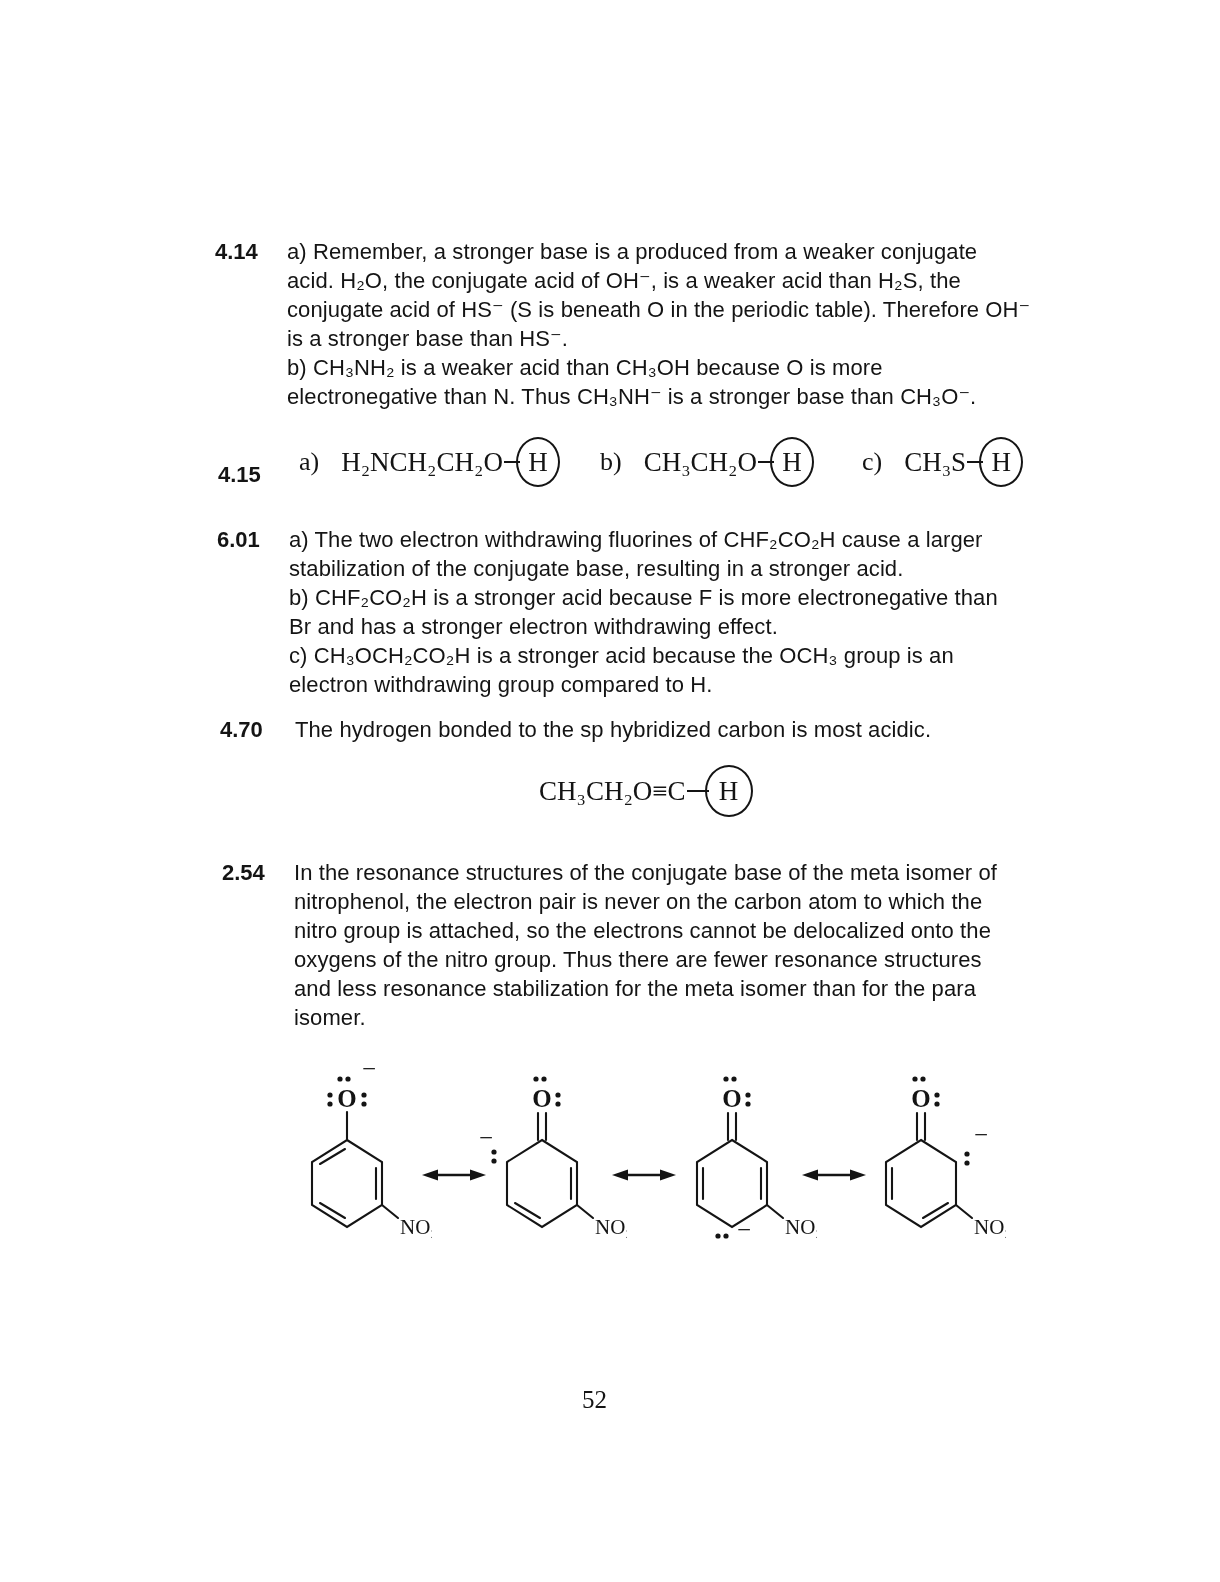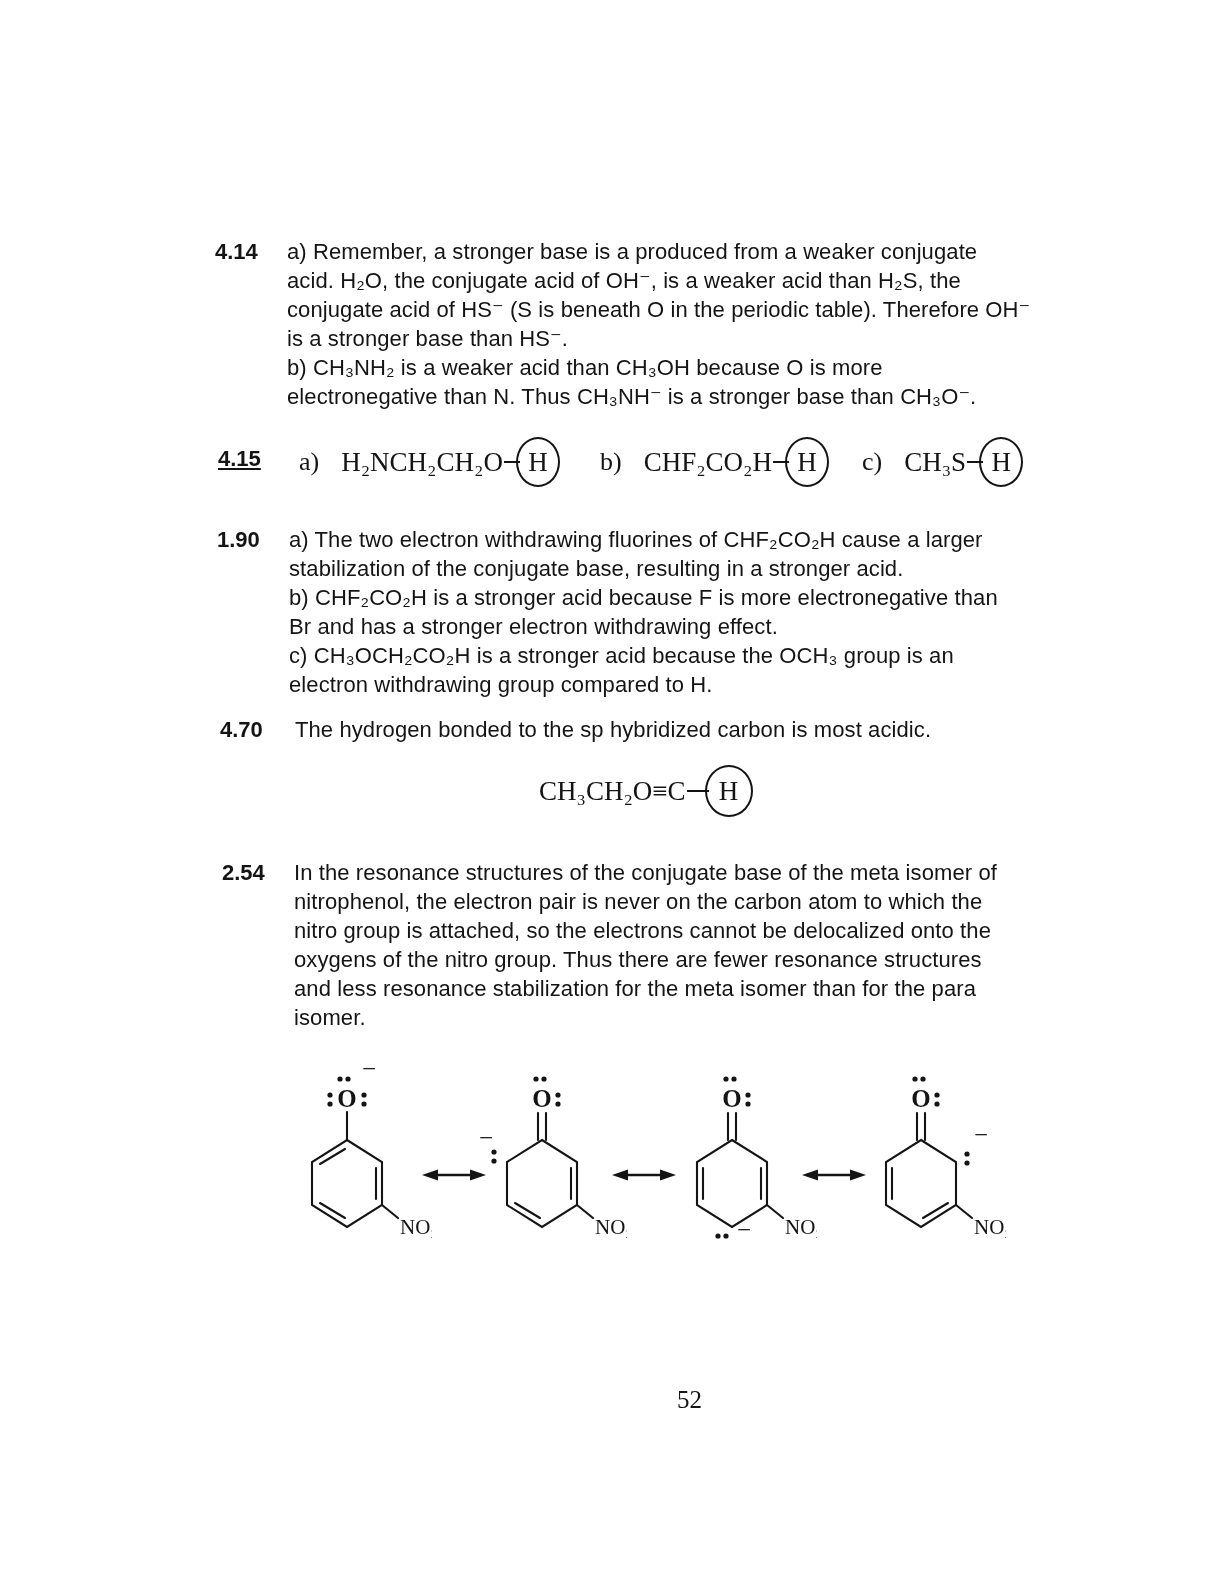--- a/index.html
+++ b/index.html
@@ -29,71 +29,71 @@
   .struct line, .struct path{stroke:var(--ink);stroke-width:2.1;stroke-linecap:round;fill:none;}
   .struct circle{fill:var(--ink);stroke:none;}
   .struct text{font-family:var(--serif);fill:var(--ink);}
   .olabel{font-size:25px;font-weight:700;text-anchor:middle;}
   .no2{font-size:21px;}
   .charge{font-size:25px;}
   .arrow{position:absolute;}
   .arrow line{stroke:var(--ink);stroke-width:2.6;}
   .arrow polygon{fill:var(--ink);}
 
-  .pageno{position:absolute;left:560px;top:1386px;width:120px;text-align:right;
+  .pageno{position:absolute;left:560px;top:1386px;width:120px;text-align:left;
           font:400 25px var(--serif);color:var(--ink);}
 </style>
 </head>
 <body>
 
 <div class="page">
 
   <section class="problem" style="left:193px;top:237px;">
     <div class="pnum">4.14</div>
     <div class="ptext">a) Remember, a stronger base is a produced from a weaker conjugate
 acid. H₂O, the conjugate acid of OH⁻, is a weaker acid than H₂S, the
 conjugate acid of HS⁻ (S is beneath O in the periodic table). Therefore OH⁻
 is a stronger base than HS⁻.
 b) CH₃NH₂ is a weaker acid than CH₃OH because O is more
 electronegative than N. Thus CH₃NH⁻ is a stronger base than CH₃O⁻.</div>
   </section>
 
   <section class="problem" style="left:196px;top:436px;height:60px;">
-    <div class="pnum" style="top:8px;text-decoration:underline;">4.15</div>
+    <div class="pnum" style="top:24px;">4.15</div>
 
     <div class="fpart" style="left:81px;top:0;">
       <span class="flabel">a)</span>
       <span class="fchem">H₂NCH₂CH₂O</span>
       <span class="fbond"></span>
       <span class="fcircle">
           <span>H</span>
         </span>
     </div>
 
     <div class="fpart" style="left:382px;top:0;">
       <span class="flabel">b)</span>
-      <span class="fchem">CHF₂CO₂H</span>
+      <span class="fchem">CH₃CH₂O</span>
       <span class="fbond"></span>
       <span class="fcircle">
           <span>H</span>
         </span>
     </div>
 
     <div class="fpart" style="left:644px;top:0;">
       <span class="flabel">c)</span>
       <span class="fchem">CH₃S</span>
       <span class="fbond"></span>
       <span class="fcircle">
           <span>H</span>
         </span>
     </div>
   </section>
 
   <section class="problem" style="left:195px;top:525px;">
-    <div class="pnum">1.90</div>
+    <div class="pnum">6.01</div>
     <div class="ptext">a) The two electron withdrawing fluorines of CHF₂CO₂H cause a larger
 stabilization of the conjugate base, resulting in a stronger acid.
 b) CHF₂CO₂H is a stronger acid because F is more electronegative than
 Br and has a stronger electron withdrawing effect.
 c) CH₃OCH₂CO₂H is a stronger acid because the OCH₃ group is an
 electron withdrawing group compared to H.</div>
   </section>
 
   <section class="problem" style="left:198px;top:715px;">
     <div class="pnum">4.70</div>

